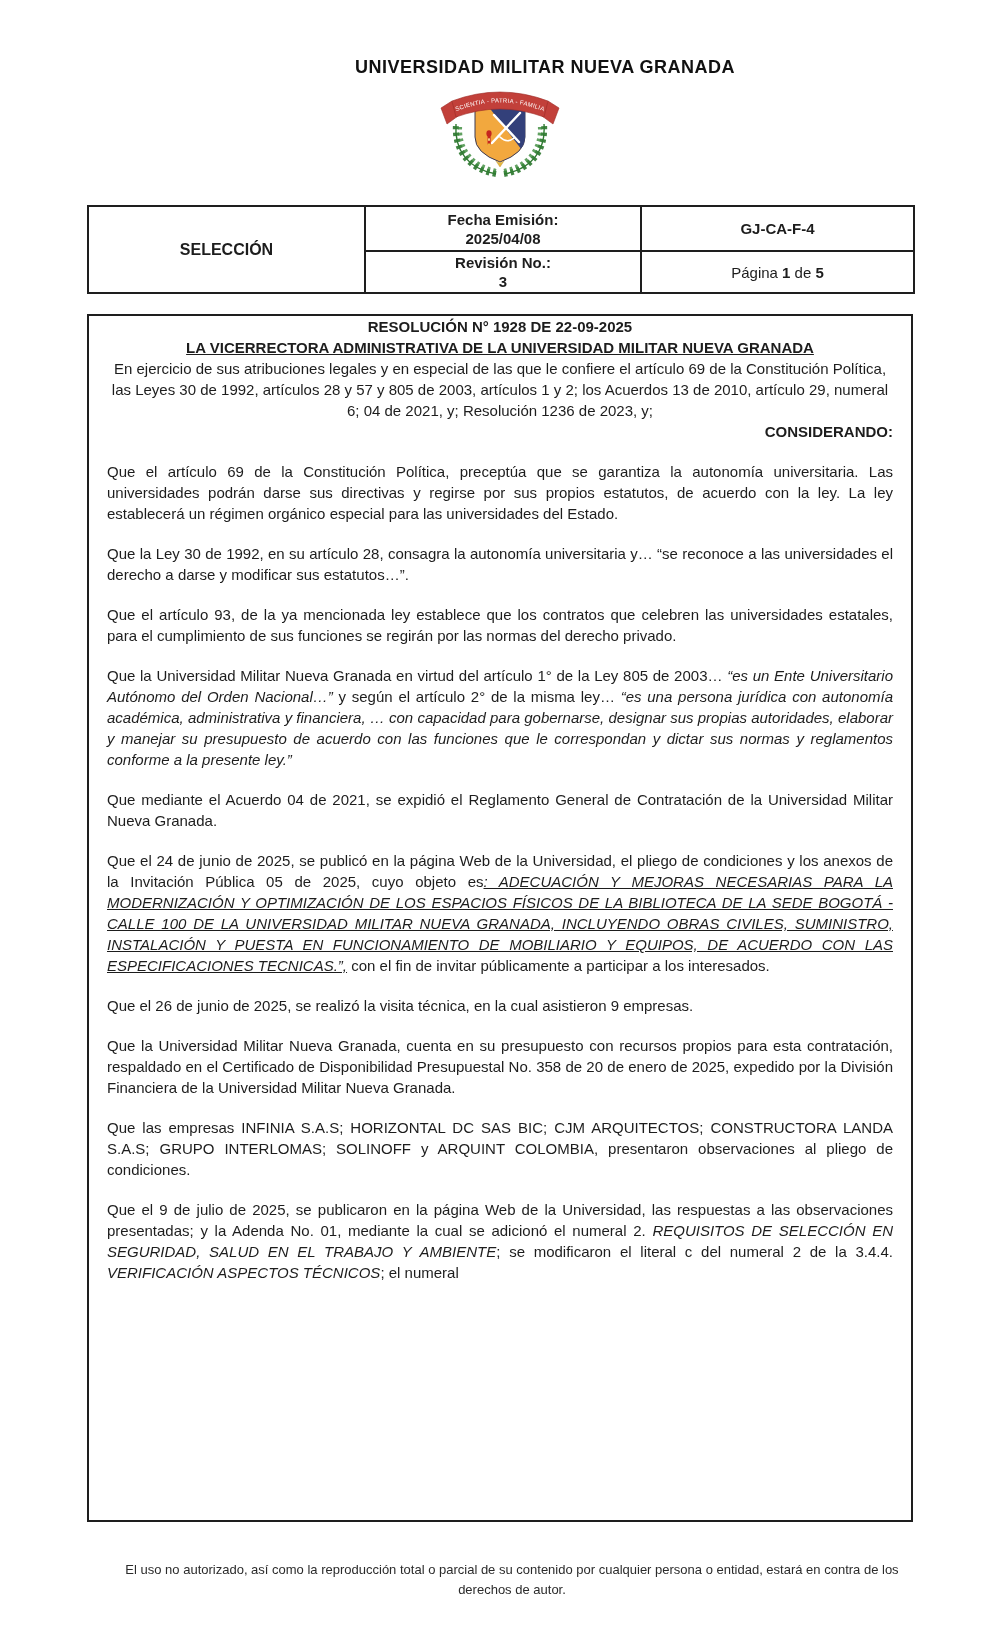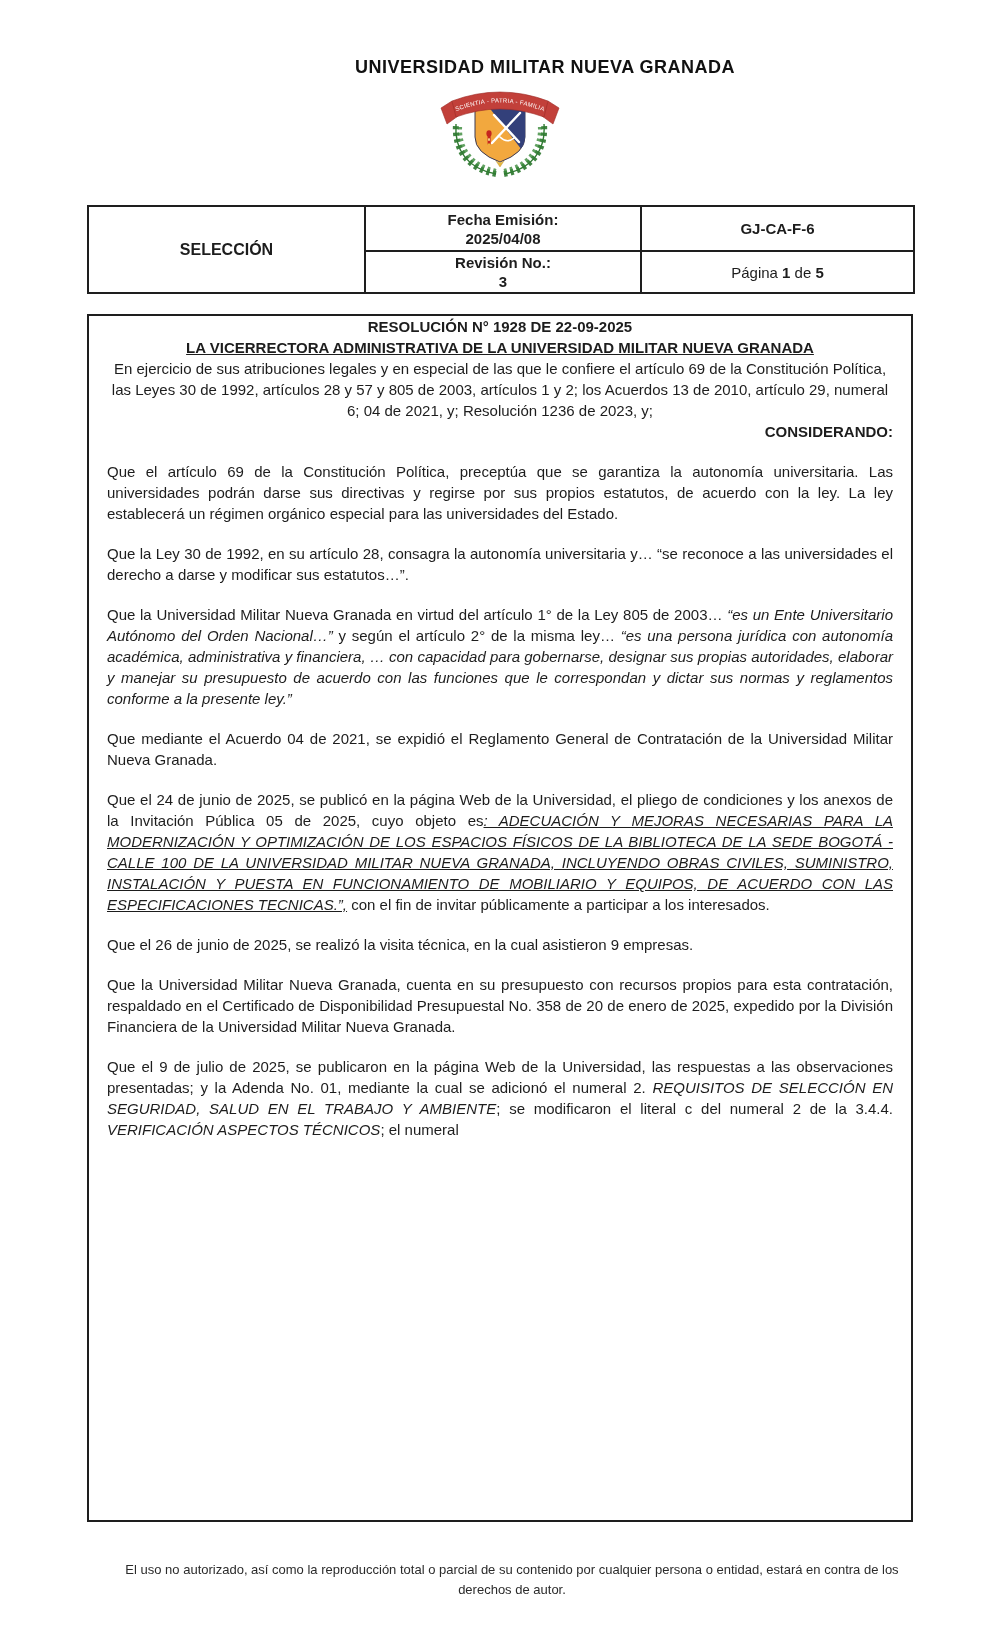--- a/index.html
+++ b/index.html
@@ -103,21 +103,21 @@
         <col style="width:276px">
         <col style="width:273px">
       </colgroup>
     <tbody>
         <tr style="height:45px">
       <td rowspan="2" class="bold" style="font-size:16px">SELECCIÓN</td>
       <td class="cell-two-line">
         <div>Fecha Emisión:</div>
         <div>2025/04/08</div>
       </td>
-      <td class="bold">GJ-CA-F-6</td>
+      <td class="bold">GJ-CA-F-4</td>
     </tr>
     <tr style="height:42px">
       <td class="cell-two-line">
         <div>Revisión No.:</div>
         <div>3</div>
       </td>
       <td>
         <span>Página</span>
         <span class="bd">1</span>
         <span>de</span>
@@ -128,25 +128,27 @@
     </table>
 
   <div class="body-box">
     <p class="center p-restitle">RESOLUCIÓN N° 1928 DE 22-09-2025</p>
     <p class="center p-authority">LA VICERRECTORA ADMINISTRATIVA DE LA UNIVERSIDAD MILITAR NUEVA GRANADA</p>
     <p class="center p-preamble">En ejercicio de sus atribuciones legales y en especial de las que le confiere el artículo 69 de la Constitución Política, las Leyes 30 de 1992, artículos 28 y 57 y 805 de 2003, artículos 1 y 2; los Acuerdos 13 de 2010, artículo 29, numeral 6; 04 de 2021, y; Resolución 1236 de 2023, y;</p>
     <p class="center p-considerando">CONSIDERANDO:</p>
     <div class="paras">
         <p class="para"><span>Que el artículo 69 de la Constitución Política, preceptúa que se garantiza la autonomía universitaria. Las universidades podrán darse sus directivas y regirse por sus propios estatutos, de acuerdo con la ley. La ley establecerá un régimen orgánico especial para las universidades del Estado.</span></p>
         <p class="para"><span>Que la Ley 30 de 1992, en su artículo 28, consagra la autonomía universitaria y… “se reconoce a las universidades el derecho a darse y modificar sus estatutos…”.</span></p>
+        <p class="para"><span>Que el artículo 93, de la ya mencionada ley establece que los contratos que celebren las universidades estatales, para el cumplimiento de sus funciones se regirán por las normas del derecho privado.</span></p>
         <p class="para"><span>Que la Universidad Militar Nueva Granada en virtud del artículo 1° de la Ley 805 de 2003…  </span><span class="it">“es un Ente Universitario Autónomo del Orden Nacional…”</span><span> y según el artículo 2° de la misma ley… </span><span class="it">“es una persona jurídica con autonomía académica, administrativa y financiera, … con capacidad para gobernarse, designar sus propias autoridades, elaborar y manejar su presupuesto de acuerdo con las funciones que le correspondan y dictar sus normas y reglamentos conforme a la presente ley.”</span></p>
         <p class="para"><span>Que mediante el Acuerdo 04 de 2021, se expidió el Reglamento General de Contratación de la Universidad Militar Nueva Granada.</span></p>
         <p class="para"><span>Que el 24 de junio de 2025, se publicó en la página Web de la Universidad, el pliego de condiciones y los anexos de la Invitación Pública 05 de 2025, cuyo objeto es</span><span class="it ul">: ADECUACIÓN Y MEJORAS NECESARIAS PARA LA MODERNIZACIÓN Y OPTIMIZACIÓN DE LOS ESPACIOS FÍSICOS DE LA BIBLIOTECA DE LA SEDE BOGOTÁ - CALLE 100 DE LA UNIVERSIDAD MILITAR NUEVA GRANADA, INCLUYENDO OBRAS CIVILES, SUMINISTRO, INSTALACIÓN Y PUESTA EN FUNCIONAMIENTO DE MOBILIARIO Y EQUIPOS, DE ACUERDO CON LAS ESPECIFICACIONES TECNICAS.”,</span><span> con el fin de invitar públicamente a participar a los interesados.</span></p>
         <p class="para"><span>Que el 26 de junio de 2025, se realizó la visita técnica, en la cual asistieron 9 empresas.</span></p>
         <p class="para"><span>Que la Universidad Militar Nueva Granada, cuenta en su presupuesto con recursos propios para esta contratación, respaldado en el Certificado de Disponibilidad Presupuestal No. 358 de 20 de enero de 2025, expedido por la División Financiera de la Universidad Militar Nueva Granada.</span></p>
+        <p class="para"><span>Que las empresas INFINIA S.A.S; HORIZONTAL DC SAS BIC; CJM ARQUITECTOS; CONSTRUCTORA LANDA S.A.S; GRUPO INTERLOMAS; SOLINOFF y ARQUINT COLOMBIA, presentaron observaciones al pliego de condiciones.</span></p>
         <p class="para"><span>Que el 9 de julio de 2025, se publicaron en la página Web de la Universidad, las respuestas a las observaciones presentadas; y la Adenda No. 01, mediante la cual se adicionó el numeral 2. </span><span class="it">REQUISITOS DE SELECCIÓN EN SEGURIDAD, SALUD EN EL TRABAJO Y AMBIENTE</span><span>; se modificaron el literal c del numeral 2 de la 3.4.4. </span><span class="it">VERIFICACIÓN ASPECTOS TÉCNICOS</span><span>; el numeral</span></p>
       </div>
   </div>
 
   <div class="footer">
     <div>El uso no autorizado, así como la reproducción total o parcial de su contenido por cualquier persona o entidad, estará en contra de los</div>
     <div>derechos de autor.</div>
   </div>
 
 </div>

